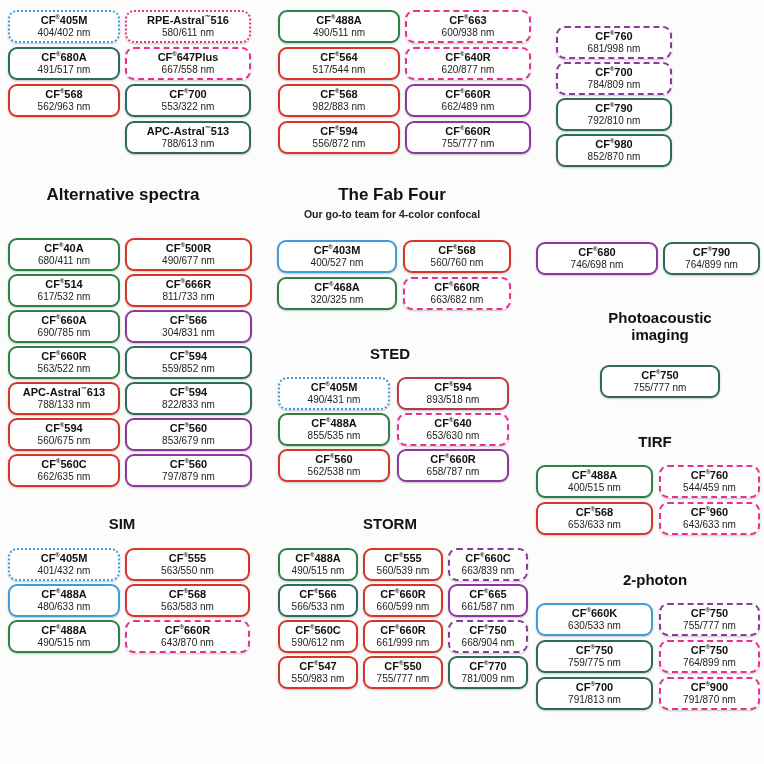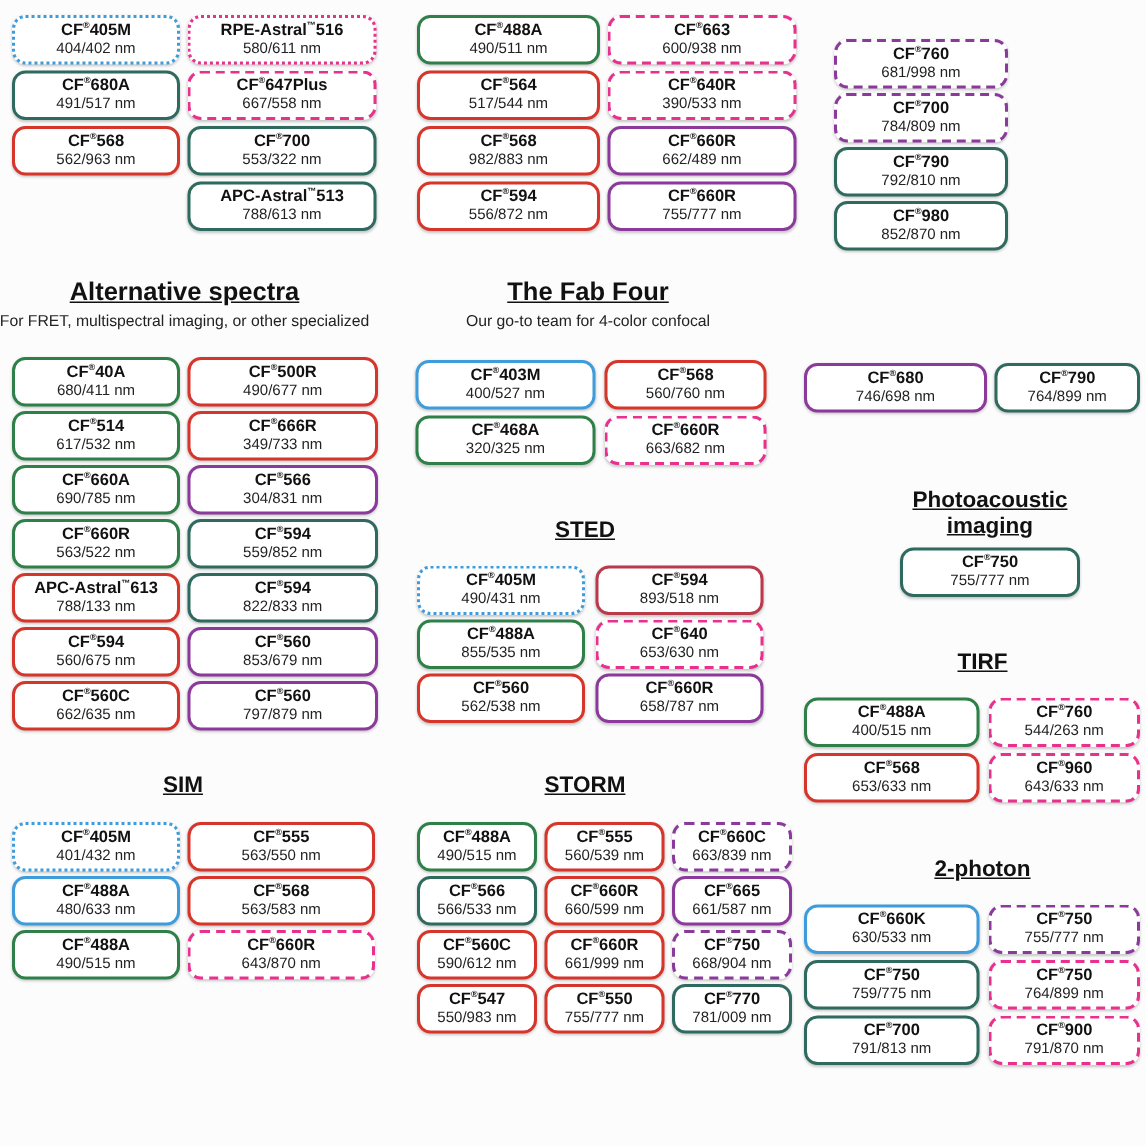--- a/index.html
+++ b/index.html
@@ -12,25 +12,24 @@
   }
   #board{position:relative;width:764px;height:764px;}
   .sec-title{
     position:absolute;
     transform:translateX(-50%);
     font-weight:bold;
     color:#111;
     text-align:center;
     white-space:nowrap;
     line-height:1.1;
-    text-decoration:underline;
   }
   .sec-title.lg{font-size:17px;}
   .sec-title.md{font-size:15px;}
-  .sec-title.wrap{white-space:normal;margin-top:16px;}
+  .sec-title.wrap{white-space:normal;}
   .sec-sub{
     position:absolute;
     transform:translateX(-50%);
     font-size:10.5px;
     color:#222;
     text-align:center;
     white-space:nowrap;
   }
   .pill-col{
     position:absolute;
@@ -119,21 +118,21 @@
         <div class="pvalue">556/872 nm</div>
       </div>
     </div>
     <div class="pill-col" style="left: 405px; top: 10px; width: 126px; row-gap: 4px;">
       <div class="pill" style="border-color: rgb(233, 48, 142); border-style: dashed;">
         <div class="pname">CF<sup>®</sup>663</div>
         <div class="pvalue">600/938 nm</div>
       </div>
       <div class="pill" style="border-color: rgb(233, 48, 142); border-style: dashed;">
         <div class="pname">CF<sup>®</sup>640R</div>
-        <div class="pvalue">390/533 nm</div>
+        <div class="pvalue">620/877 nm</div>
       </div>
       <div class="pill" style="border-color: rgb(139, 58, 156); border-style: solid;">
         <div class="pname">CF<sup>®</sup>660R</div>
         <div class="pvalue">662/489 nm</div>
       </div>
       <div class="pill" style="border-color: rgb(139, 58, 156); border-style: solid;">
         <div class="pname">CF<sup>®</sup>660R</div>
         <div class="pvalue">755/777 nm</div>
       </div>
     </div>
@@ -149,21 +148,20 @@
       <div class="pill" style="border-color: rgb(47, 106, 95); border-style: solid;">
         <div class="pname">CF<sup>®</sup>790</div>
         <div class="pvalue">792/810 nm</div>
       </div>
       <div class="pill" style="border-color: rgb(47, 106, 95); border-style: solid;">
         <div class="pname">CF<sup>®</sup>980</div>
         <div class="pvalue">852/870 nm</div>
       </div>
     </div>
     <div class="sec-title lg" style="left: 123px; top: 186px;">Alternative spectra</div>
-    <div class="sec-sub" style="left: 123px; top: 208px;">For FRET, multispectral imaging, or other specialized</div>
     <div class="pill-col" style="left: 8px; top: 238px; width: 112px; row-gap: 3px;">
       <div class="pill" style="border-color: rgb(46, 128, 72); border-style: solid;">
         <div class="pname">CF<sup>®</sup>40A</div>
         <div class="pvalue">680/411 nm</div>
       </div>
       <div class="pill" style="border-color: rgb(46, 128, 72); border-style: solid;">
         <div class="pname">CF<sup>®</sup>514</div>
         <div class="pvalue">617/532 nm</div>
       </div>
       <div class="pill" style="border-color: rgb(46, 128, 72); border-style: solid;">
@@ -187,21 +185,21 @@
         <div class="pvalue">662/635 nm</div>
       </div>
     </div>
     <div class="pill-col" style="left: 125px; top: 238px; width: 127px; row-gap: 3px;">
       <div class="pill" style="border-color: rgb(214, 53, 43); border-style: solid;">
         <div class="pname">CF<sup>®</sup>500R</div>
         <div class="pvalue">490/677 nm</div>
       </div>
       <div class="pill" style="border-color: rgb(214, 53, 43); border-style: solid;">
         <div class="pname">CF<sup>®</sup>666R</div>
-        <div class="pvalue">349/733 nm</div>
+        <div class="pvalue">811/733 nm</div>
       </div>
       <div class="pill" style="border-color: rgb(139, 58, 156); border-style: solid;">
         <div class="pname">CF<sup>®</sup>566</div>
         <div class="pvalue">304/831 nm</div>
       </div>
       <div class="pill" style="border-color: rgb(47, 106, 95); border-style: solid;">
         <div class="pname">CF<sup>®</sup>594</div>
         <div class="pvalue">559/852 nm</div>
       </div>
       <div class="pill" style="border-color: rgb(47, 106, 95); border-style: solid;">
@@ -211,21 +209,21 @@
       <div class="pill" style="border-color: rgb(139, 58, 156); border-style: solid;">
         <div class="pname">CF<sup>®</sup>560</div>
         <div class="pvalue">853/679 nm</div>
       </div>
       <div class="pill" style="border-color: rgb(139, 58, 156); border-style: solid;">
         <div class="pname">CF<sup>®</sup>560</div>
         <div class="pvalue">797/879 nm</div>
       </div>
     </div>
     <div class="sec-title lg" style="left: 392px; top: 186px;">The Fab Four</div>
-    <div class="sec-sub" style="left: 392px; top: 208px;">Our go-to team for 4-color confocal</div>
+    <div class="sec-sub" style="left: 392px; top: 208px; font-weight: bold;">Our go-to team for 4-color confocal</div>
     <div class="pill-col" style="left: 277px; top: 240px; width: 120px; row-gap: 4px;">
       <div class="pill" style="border-color: rgb(62, 156, 219); border-style: solid;">
         <div class="pname">CF<sup>®</sup>403M</div>
         <div class="pvalue">400/527 nm</div>
       </div>
       <div class="pill" style="border-color: rgb(46, 128, 72); border-style: solid;">
         <div class="pname">CF<sup>®</sup>468A</div>
         <div class="pvalue">320/325 nm</div>
       </div>
     </div>
@@ -294,21 +292,21 @@
         <div class="pvalue">400/515 nm</div>
       </div>
       <div class="pill" style="border-color: rgb(214, 53, 43); border-style: solid;">
         <div class="pname">CF<sup>®</sup>568</div>
         <div class="pvalue">653/633 nm</div>
       </div>
     </div>
     <div class="pill-col" style="left: 659px; top: 465px; width: 101px; row-gap: 4px;">
       <div class="pill" style="border-color: rgb(233, 48, 142); border-style: dashed;">
         <div class="pname">CF<sup>®</sup>760</div>
-        <div class="pvalue">544/263 nm</div>
+        <div class="pvalue">544/459 nm</div>
       </div>
       <div class="pill" style="border-color: rgb(233, 48, 142); border-style: dashed;">
         <div class="pname">CF<sup>®</sup>960</div>
         <div class="pvalue">643/633 nm</div>
       </div>
     </div>
     <div class="sec-title md" style="left: 122px; top: 516px;">SIM</div>
     <div class="pill-col" style="left: 8px; top: 548px; width: 112px; row-gap: 3px;">
       <div class="pill" style="border-color: rgb(62, 156, 219); border-style: dotted;">
         <div class="pname">CF<sup>®</sup>405M</div>

